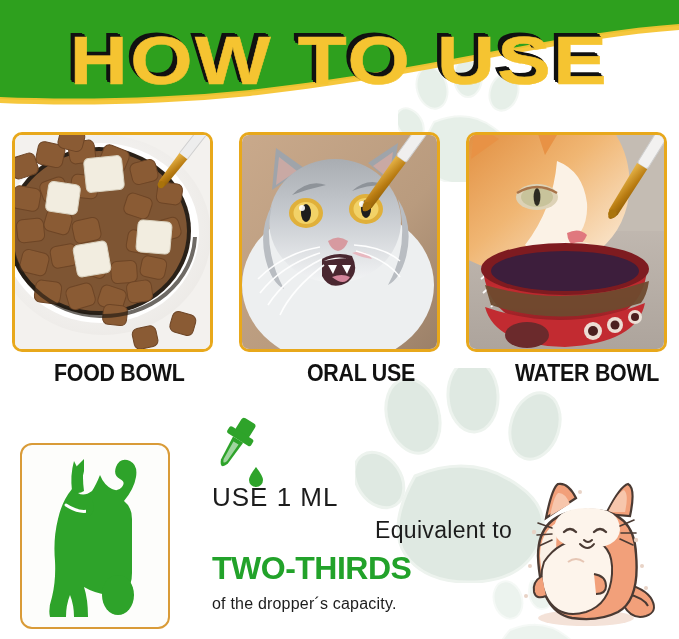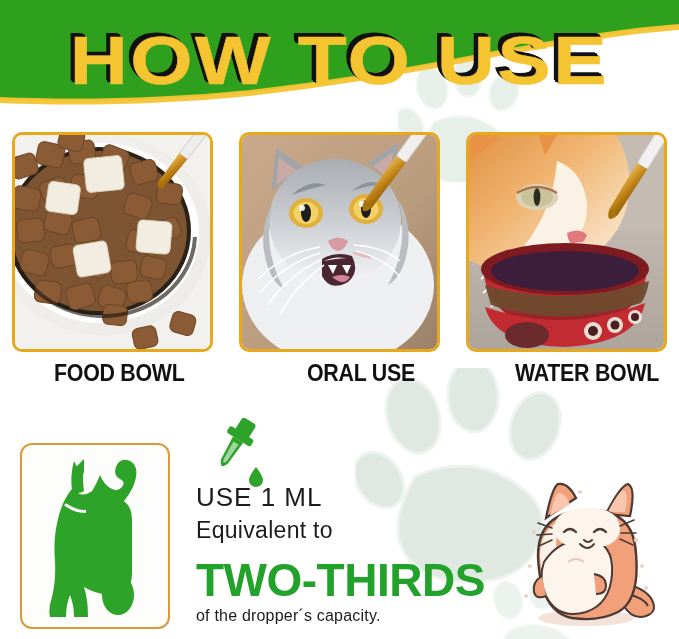--- a/index.html
+++ b/index.html
@@ -53,24 +53,24 @@
 
   
   .cat-box{position:absolute;left:20px;top:443px;width:150px;height:186px;
            border:2px solid #D99B38;border-radius:12px;background:#fdfdfb;box-sizing:border-box;
            overflow:hidden;}
   .cat-box svg{display:block;width:100%;height:100%;}
 
   .dropper-ico{position:absolute;left:206px;top:415px;width:66px;height:72px;}
   .dropper-ico svg{display:block;width:100%;height:100%;}
 
-  .txtblock{position:absolute;left:196px;top:480px;width:300px;}
+  .txtblock{position:absolute;left:212px;top:480px;width:300px;}
   .l1{font-size:26px;color:#1c1c1c;letter-spacing:1px;line-height:34px;white-space:nowrap;}
-  .l2{font-size:23px;color:#1c1c1c;line-height:32px;letter-spacing:0.3px;white-space:nowrap;}
-  .l3{font-size:46px;font-weight:bold;color:#22A22A;line-height:44px;letter-spacing:-0.5px;white-space:nowrap;margin-top:12px;}
+  .l2{font-size:23px;color:#1c1c1c;line-height:32px;letter-spacing:0.3px;white-space:nowrap;text-align:right;}
+  .l3{font-size:32px;font-weight:bold;color:#22A22A;line-height:44px;letter-spacing:-0.5px;white-space:nowrap;}
   .l4{font-size:16px;color:#1c1c1c;line-height:28px;letter-spacing:0.2px;white-space:nowrap;}
 
   .kitty{position:absolute;left:508px;top:470px;width:160px;height:160px;}
   .kitty svg{display:block;width:100%;height:100%;}
 </style>
 </head>
 <body>
 
 <div id="page">
 

